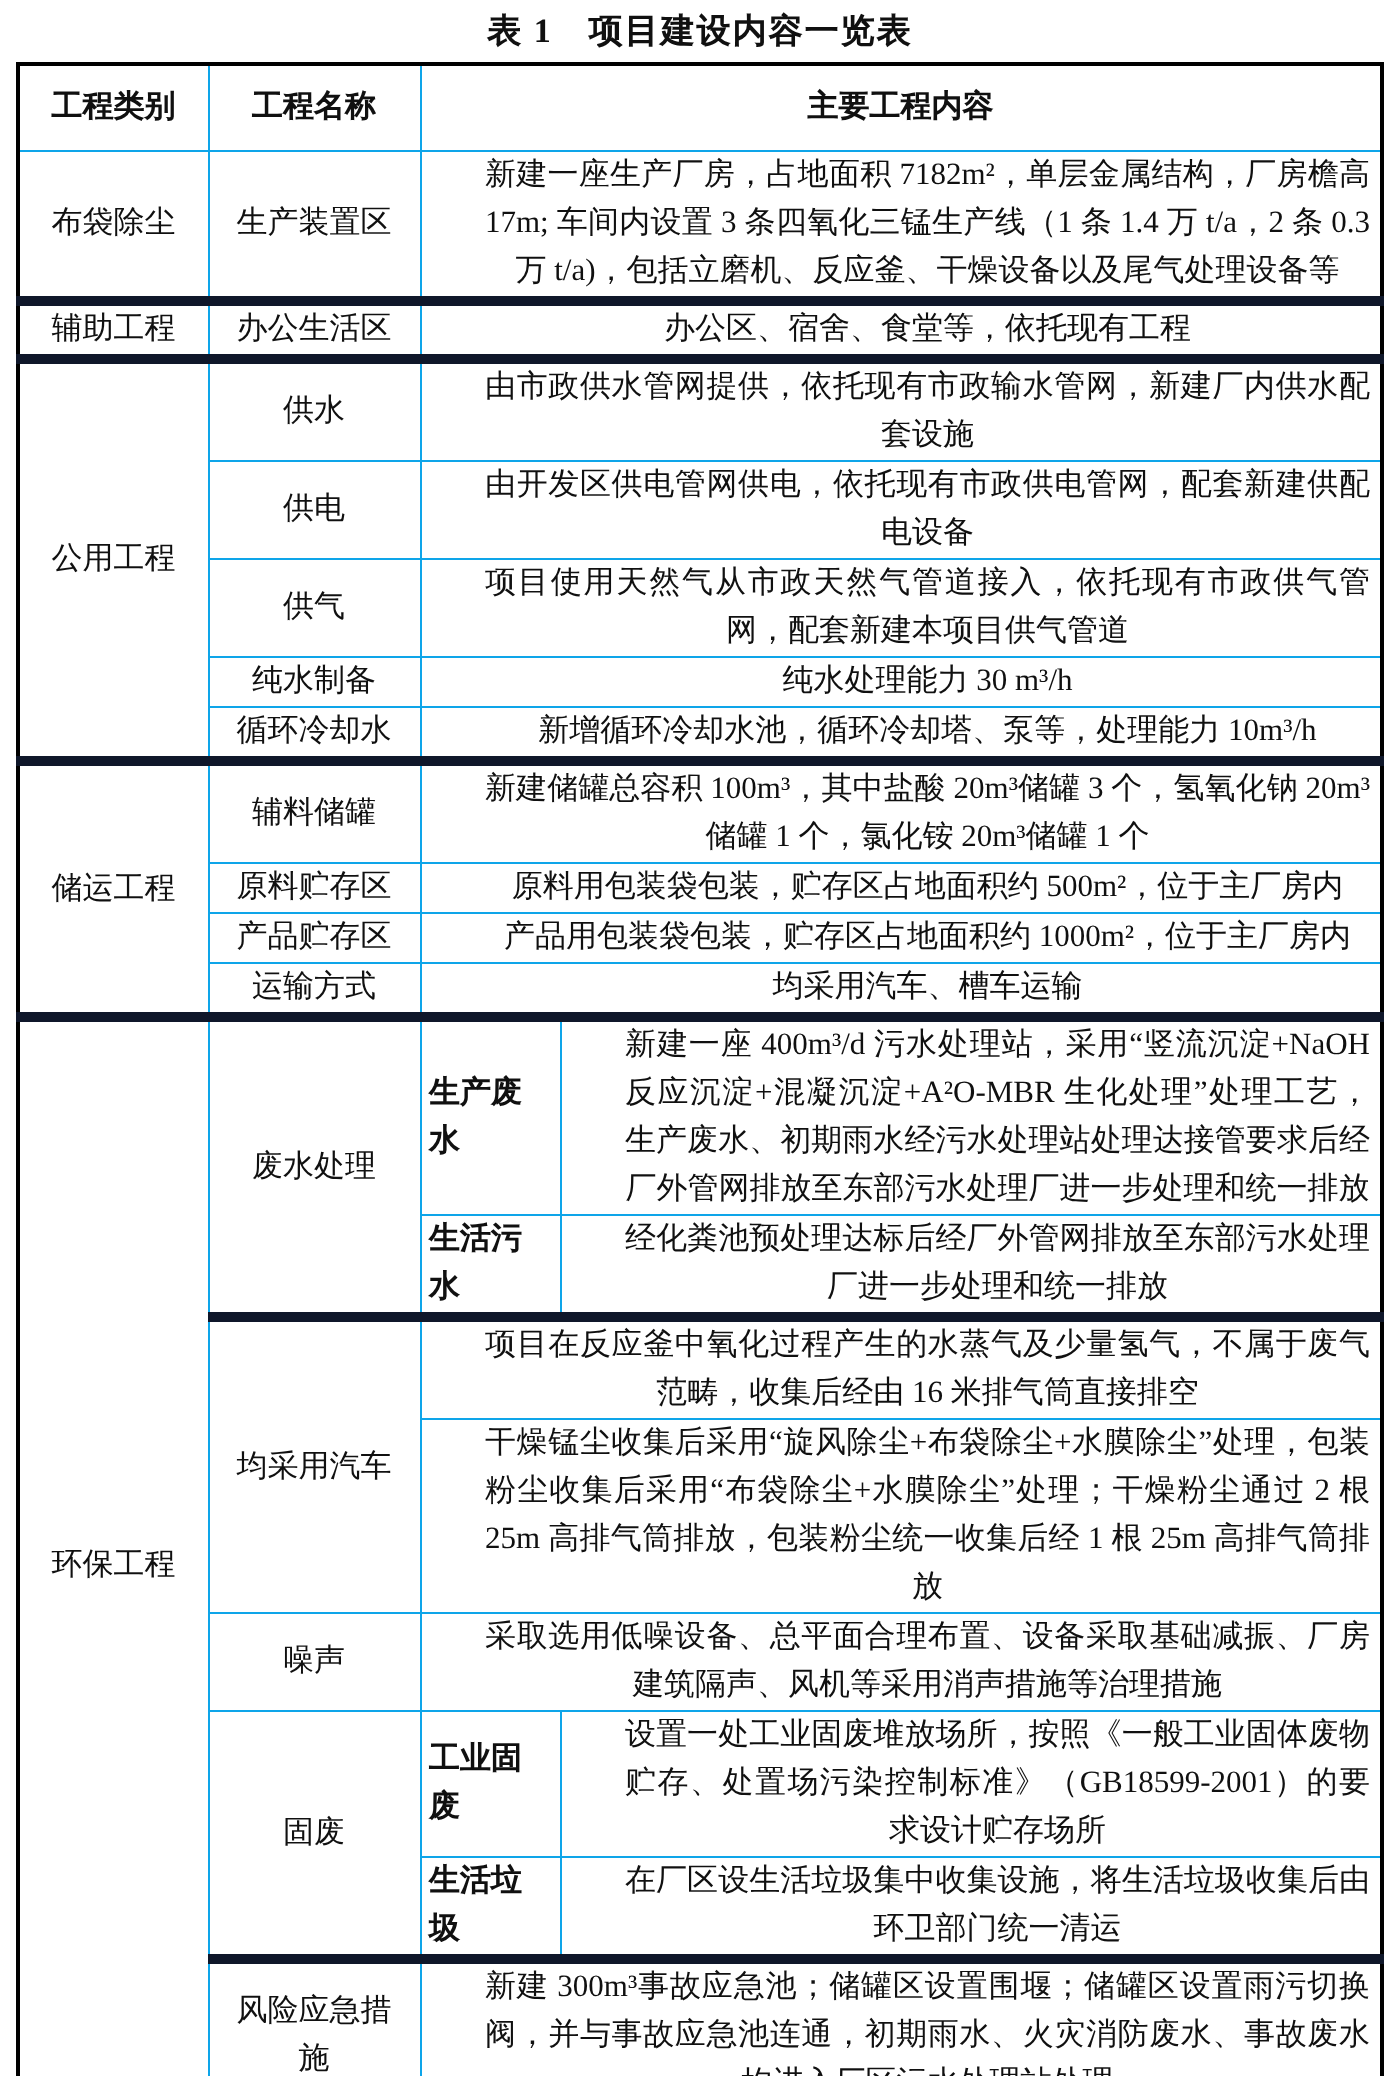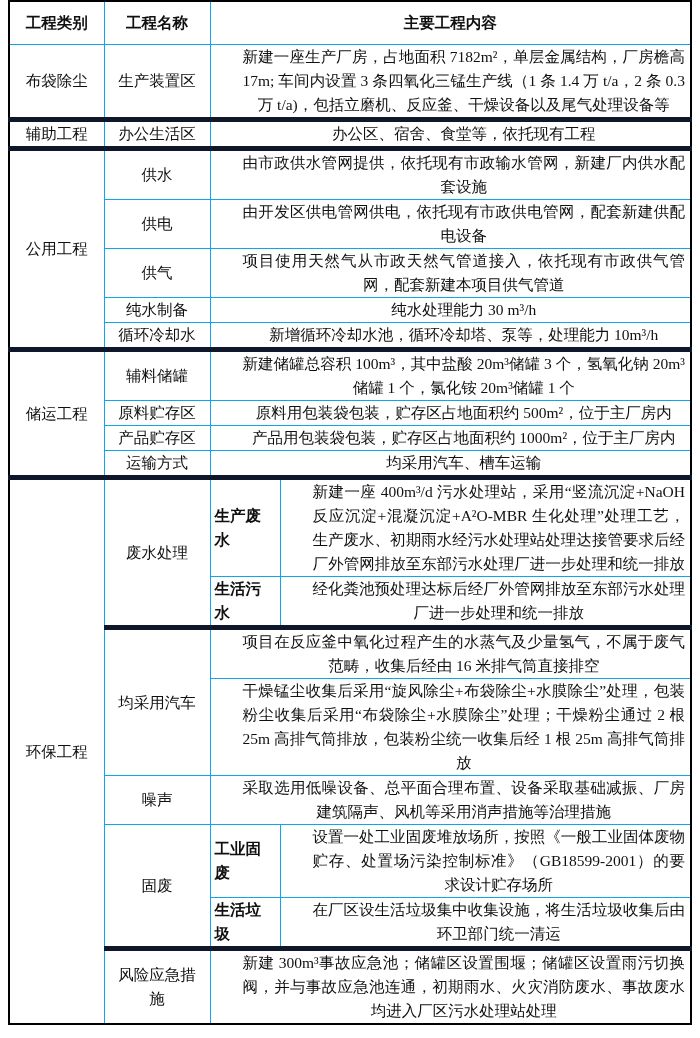--- a/index.html
+++ b/index.html
@@ -52,20 +52,21 @@
     padding-left: 32px;
     -moz-text-align-last: center;
   }
   tr.sec > td { border-top: 5px solid #0f172a; }
 </style>
 </head>
 <body>
 
 <div class="page">
 
+  <div class="doc-title">表 1　项目建设内容一览表</div>
 
   <table class="project-table">
     <colgroup>
       <col class="c1">
         <col class="c2">
         <col class="c3">
         <col class="c4">
     </colgroup>
     <tbody>
 

